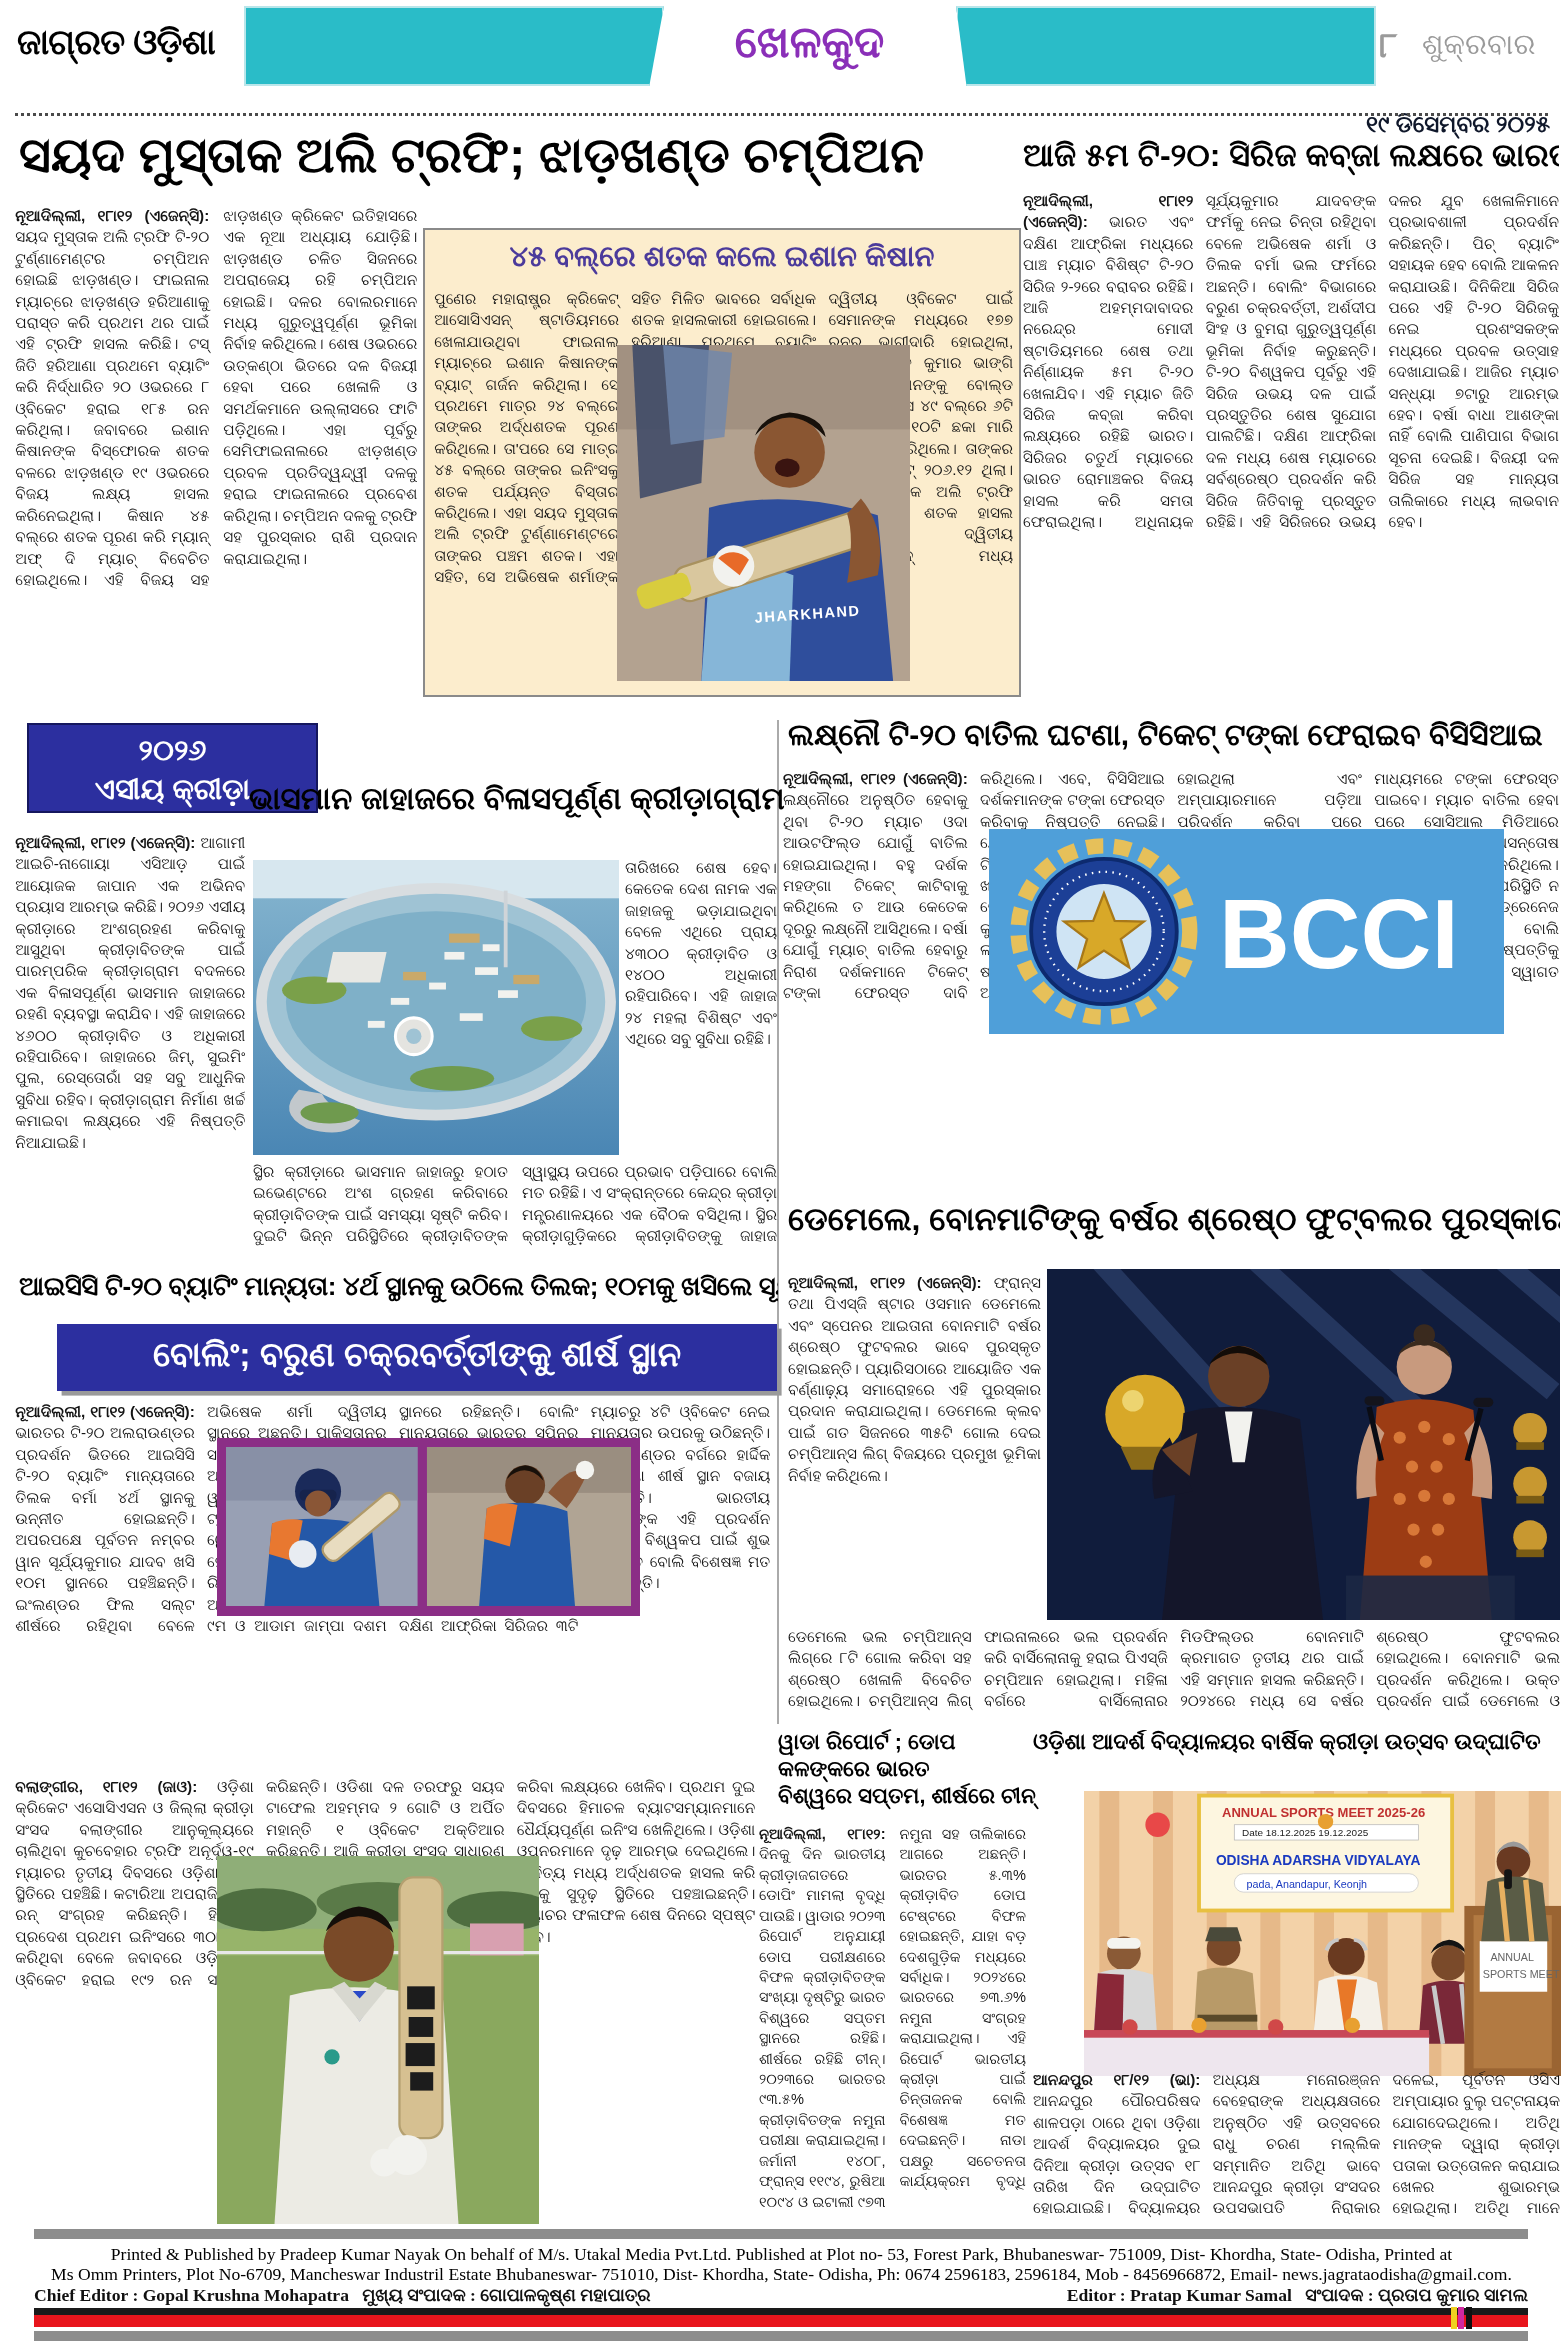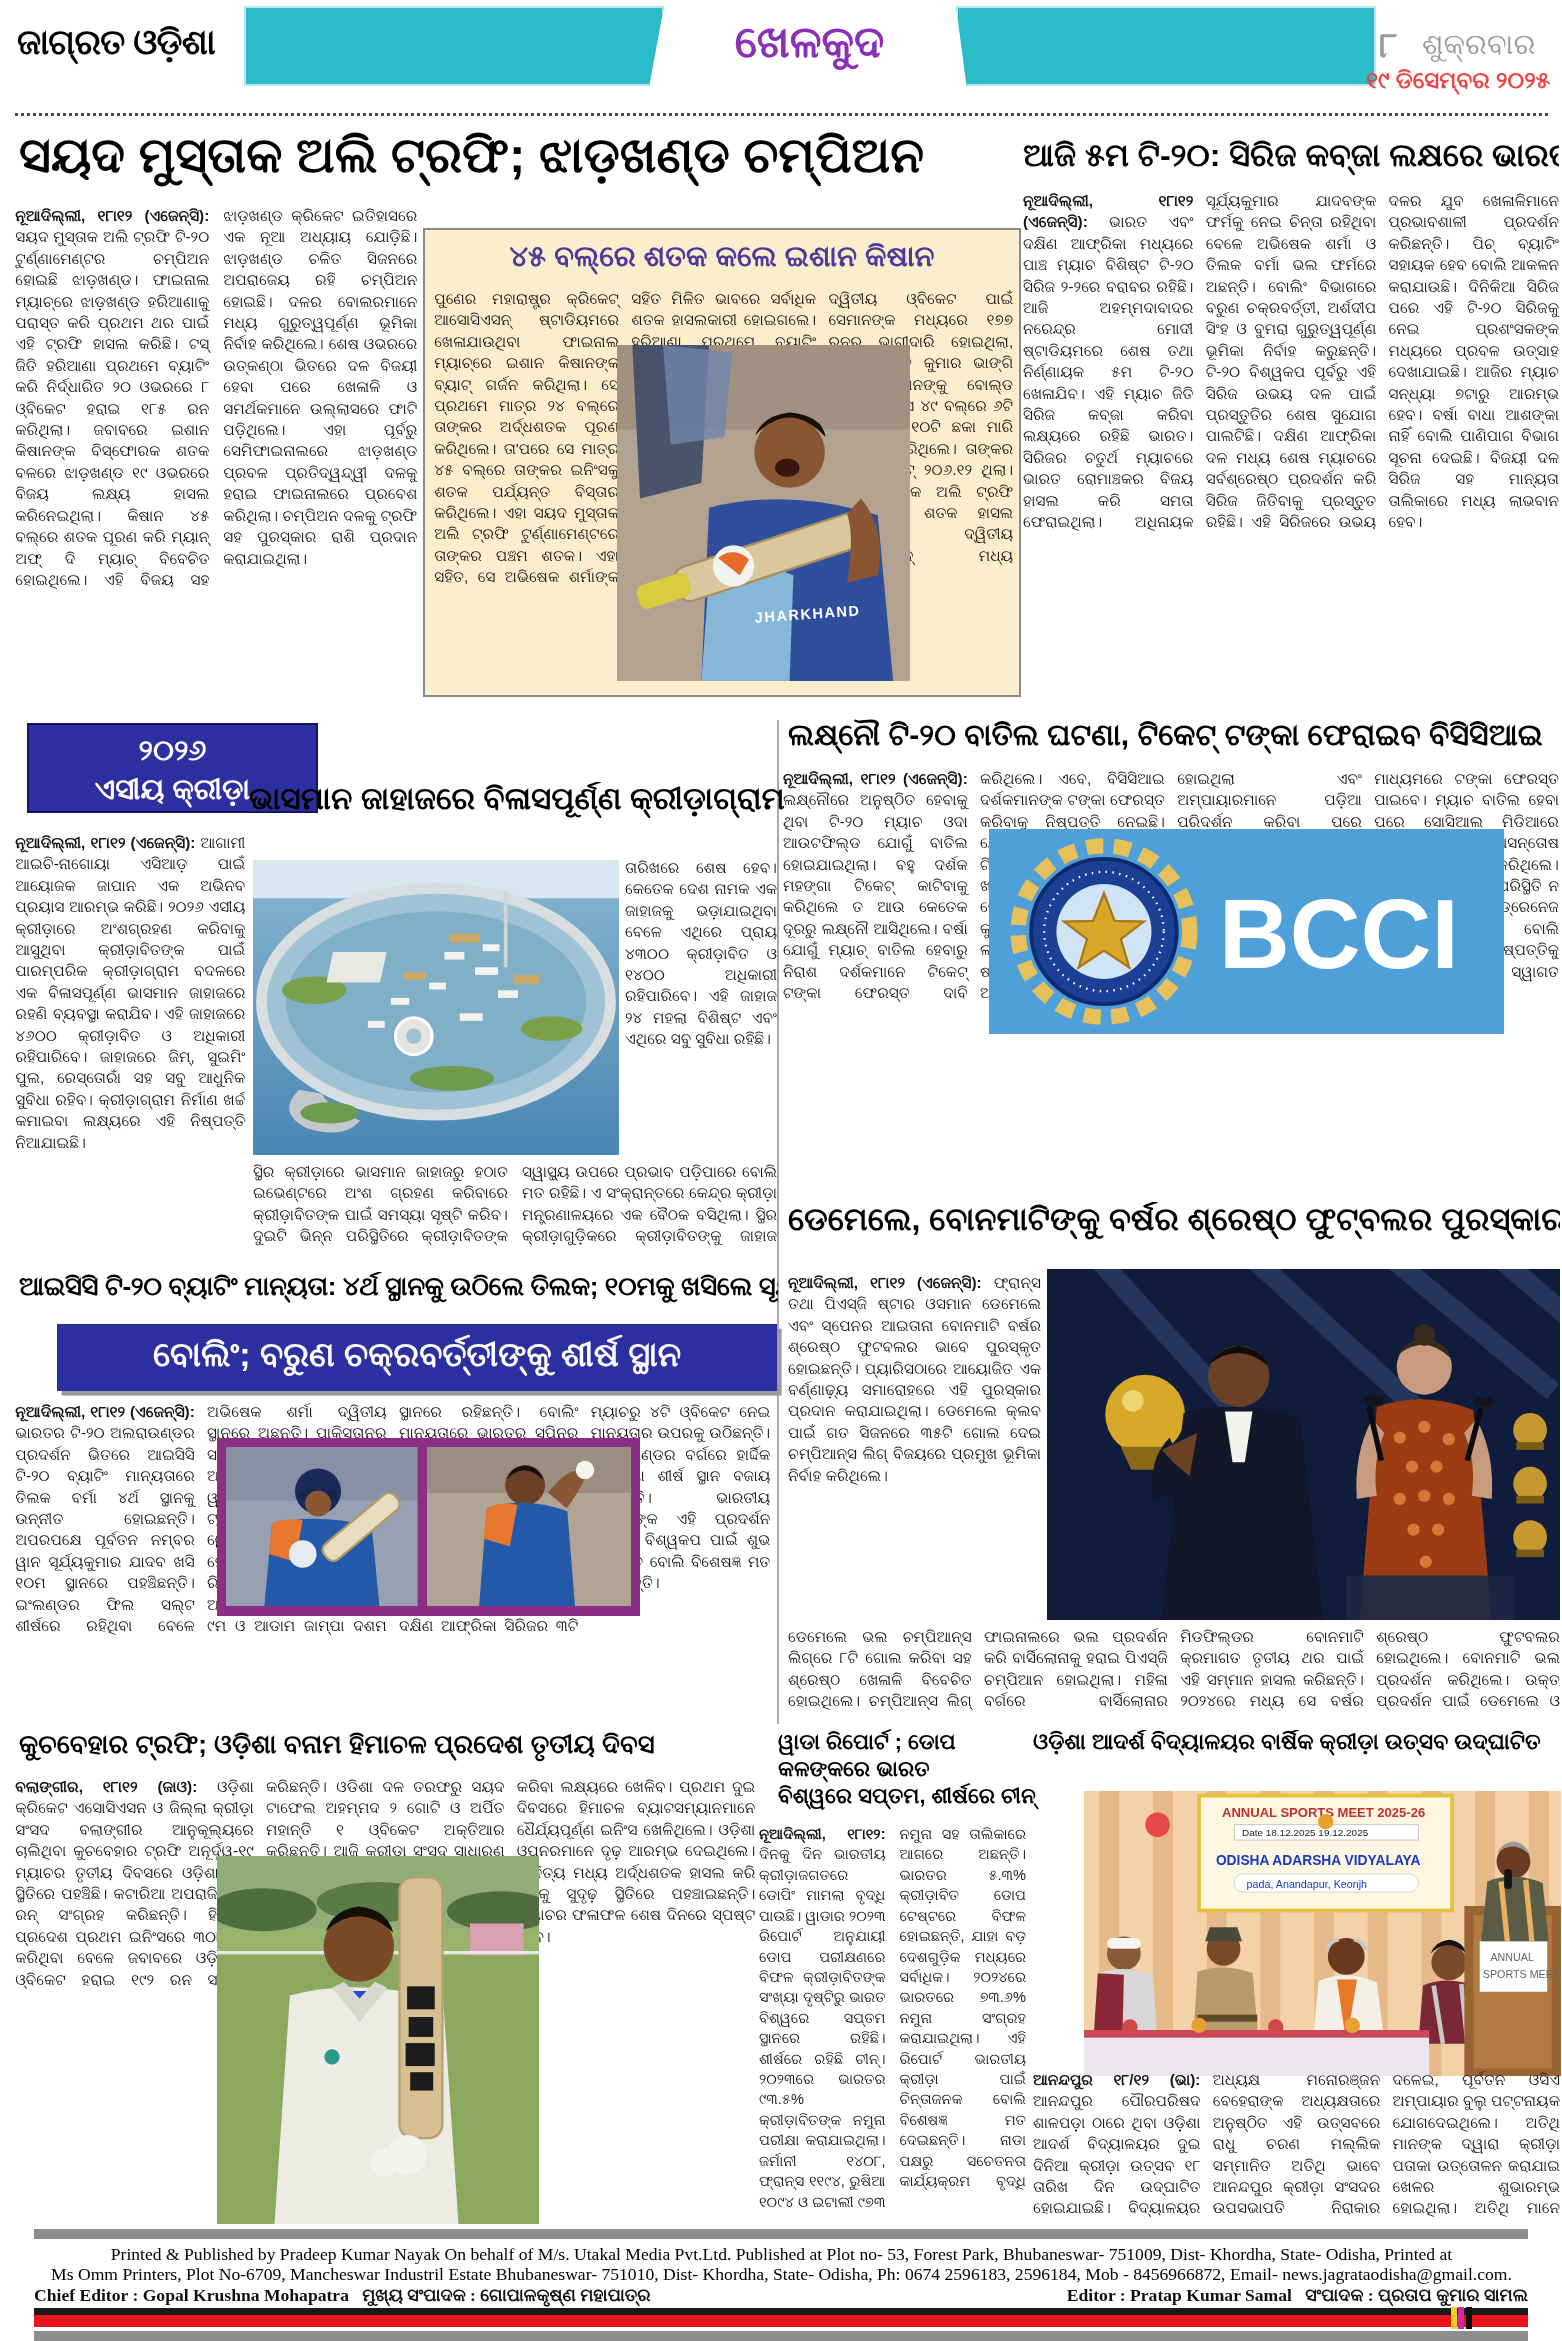--- a/index.html
+++ b/index.html
@@ -21,21 +21,21 @@
   .cols-4 { column-count:4; column-gap:12.3px; }
 
   
   .masthead { font-size:35px; font-weight:bold; letter-spacing:-0.8px; color:#000; }
   .teal { background:#2abcc8; border:2.3px solid #b9e6ea; }
   .teal-a { clip-path:polygon(0 0,100% 0,96.5% 100%,0 100%); }
   .teal-b { clip-path:polygon(0 0,100% 0,100% 100%,2.5% 100%); }
   .section-title { font-size:44px; font-weight:bold; color:#8a2fb8; text-align:center; }
   .pageno { font-size:35px; color:#9a9a9a; font-weight:bold; }
   .day { font-size:29px; color:#9a9a9a; }
-  .date { font-size:23px; font-weight:bold; color:#ef4444; }
+  .date { font-size:23px; font-weight:bold; color:#0f172a;margin-top:44px; }
   .dotrule { border-top:3.8px dotted #4a4a4a; height:0; }
 
   
   .kishan-box { background:#fcedcd; border:2.3px solid #8a8a8a; }
   .kishan-h { font-size:29px; font-weight:bold; color:#4b3a9b; text-align:center; line-height:1.1; }
   .kicker-box { background:#2c2f9f; border:2.3px solid #15175e; color:#fff; text-align:center;
                 font-weight:bold; font-size:29px; line-height:1.35; padding-top:6.1px; }
   .strap { background:#f3dcea; border:1.5px solid #9a9a9a; font-size:25px; font-weight:bold;
            text-align:center; padding-top:9.2px; }
   .blue-banner { background:#2c2f9f; box-shadow:4.6px 4.6px 0 #9a9a9a; color:#fff; text-align:center;
@@ -264,21 +264,20 @@
           <circle cx="630" cy="280" r="22"></circle>
           <circle cx="630" cy="350" r="22"></circle>
       </g>
       <rect x="612" y="226" width="36" height="10" fill="#7a5c14"></rect>
       <rect x="612" y="296" width="36" height="10" fill="#7a5c14"></rect>
       <rect x="612" y="366" width="36" height="10" fill="#7a5c14"></rect>
     </svg>
   </div>
   <div class="abs body-text cols-4" style="left:788px;top:1626px;width:772px;height:97px;">ଡେମେଲେ ଭଲ ଚମ୍ପିଆନ୍ସ ଲିଗ୍‌ରେ ୮ଟି ଗୋଲ କରିବା ସହ ଶ୍ରେଷ୍ଠ ଖେଳାଳି ବିବେଚିତ ହୋଇଥିଲେ। ଚମ୍ପିଆନ୍ସ ଲିଗ୍ ଫାଇନାଲରେ ଭଲ ପ୍ରଦର୍ଶନ କରି ବାର୍ସିଲୋନାକୁ ହରାଇ ପିଏସ୍‌ଜି ଚମ୍ପିଆନ ହୋଇଥିଲା। ମହିଳା ବର୍ଗରେ ବାର୍ସିଲୋନାର ମିଡଫିଲ୍ଡର ବୋନମାଟି କ୍ରମାଗତ ତୃତୀୟ ଥର ପାଇଁ ଏହି ସମ୍ମାନ ହାସଲ କରିଛନ୍ତି। ୨୦୨୪ରେ ମଧ୍ୟ ସେ ବର୍ଷର ଶ୍ରେଷ୍ଠ ଫୁଟବଲର ହୋଇଥିଲେ। ବୋନମାଟି ଭଲ ପ୍ରଦର୍ଶନ କରିଥିଲେ। ଉକ୍ତ ପ୍ରଦର୍ଶନ ପାଇଁ ଡେମେଲେ ଓ ବୋନମାଟିଙ୍କୁ ପ୍ରଶଂସକମାନେ ଶୁଭେଚ୍ଛା ଜଣାଇଛନ୍ତି। ଏହି ପୁରସ୍କାର ସହ ଉଭୟେ ବିଶ୍ୱ ଫୁଟବଲରେ ନିଜ ପ୍ରାଧାନ୍ୟ ପ୍ରମାଣ କରିଛନ୍ତି। ଏହାସହ ଅନ୍ୟ ବର୍ଗରେ ମଧ୍ୟ ଶ୍ରେଷ୍ଠ ଗୋଲକିପର, ଶ୍ରେଷ୍ଠ ଯୁବ ଖେଳାଳି ଓ ଶ୍ରେଷ୍ଠ କୋଚ୍ ପୁରସ୍କାର ପ୍ରଦାନ କରାଯାଇଥିଲା।</div>
 
-  <div class="abs hl" style="left:19px;top:1730px;width:736px;height:40px;font-size:26px;white-space:nowrap;">କୁଚବେହାର ଟ୍ରଫି; ଓଡ଼ିଶା ବନାମ ହିମାଚଳ ପ୍ରଦେଶ ତୃତୀୟ ଦିବସ</div>
   <div class="abs body-text cols-3" style="left:15.3px;top:1776px;width:740px;height:448px;">
     <span class="byline">ବଲାଙ୍ଗୀର, ୧୮ା୧୨ (ଜାଓ):</span>
     <span>ଓଡ଼ିଶା କ୍ରିକେଟ ଏସୋସିଏସନ ଓ ଜିଲ୍ଲା କ୍ରୀଡ଼ା ସଂସଦ ବଲାଙ୍ଗୀର ଆନୁକୂଲ୍ୟରେ ଚାଲିଥିବା କୁଚବେହାର ଟ୍ରଫି ଅନୂର୍ଦ୍ଧ୍ୱ-୧୯ ମ୍ୟାଚର ତୃତୀୟ ଦିବସରେ ଓଡ଼ିଶା ଭଲ ସ୍ଥିତିରେ ପହଞ୍ଚିଛି। କଟାରିଆ ଅପରାଜିତ ୬୪ ରନ୍ ସଂଗ୍ରହ କରିଛନ୍ତି। ହିମାଚଳ ପ୍ରଦେଶ ପ୍ରଥମ ଇନିଂସରେ ୩୦୮ ରନ କରିଥିବା ବେଳେ ଜବାବରେ ଓଡ଼ିଶା ୨ ଓ୍ବିକେଟ ହରାଇ ୧୯୨ ରନ ସଂଗ୍ରହ କରିଛନ୍ତି। ଓଡିଶା ଦଳ ତରଫରୁ ସୟଦ ଟାଫେଲ ଅହମ୍ମଦ ୨ ଗୋଟି ଓ ଅର୍ପିତ ମହାନ୍ତି ୧ ଓ୍ବିକେଟ ଅକ୍ତିଆର କରିଛନ୍ତି। ଆଜି କ୍ରୀଡ଼ା ସଂସଦ ସାଧାରଣ ସଂପାଦକ ହରି ନାରାୟଣ ପୂଜାରୀ, ଉପ-ସଭାପତି କୃଷ୍ଣଚନ୍ଦ୍ର ମିଶ୍ର, ଯୁଗ୍ମ ସଂପାଦକ ପଦ୍ମନାଭ ଗଡ଼ତିଆ ପ୍ରମୁଖ ପଡ଼ିଆ ପରିଦର୍ଶନ କରି ଖେଳାଳିଙ୍କୁ ଉତ୍ସାହିତ କରିଥିଲେ। ଶେଷ ଦିବସରେ ଓଡ଼ିଶା ପ୍ରଥମ ଇନିଂସ ଅଗ୍ରଣୀ ହାସଲ କରିବା ଲକ୍ଷ୍ୟରେ ଖେଳିବ। ପ୍ରଥମ ଦୁଇ ଦିବସରେ ହିମାଚଳ ବ୍ୟାଟସମ୍ୟାନମାନେ ଧୈର୍ଯ୍ୟପୂର୍ଣ୍ଣ ଇନିଂସ ଖେଳିଥିଲେ। ଓଡ଼ିଶା ଓପନରମାନେ ଦୃଢ଼ ଆରମ୍ଭ ଦେଇଥିଲେ। ଆଦିତ୍ୟ ମଧ୍ୟ ଅର୍ଦ୍ଧଶତକ ହାସଲ କରି ଦଳକୁ ସୁଦୃଢ଼ ସ୍ଥିତିରେ ପହଞ୍ଚାଇଛନ୍ତି। ମ୍ୟାଚର ଫଳାଫଳ ଶେଷ ଦିନରେ ସ୍ପଷ୍ଟ ହେବ।</span>
   </div>
   <div class="abs photo" style="left:217px;top:1856px;width:322px;height:368px;">
     <svg width="322" height="368" viewBox="0 0 420 480" preserveAspectRatio="none">
       <rect width="420" height="480" fill="#97b46a"></rect>
       <rect width="420" height="95" fill="#8fae78"></rect>
       <ellipse cx="60" cy="70" rx="70" ry="28" fill="#4e6e40"></ellipse>
       <ellipse cx="210" cy="60" rx="80" ry="26" fill="#5a7a48"></ellipse>

